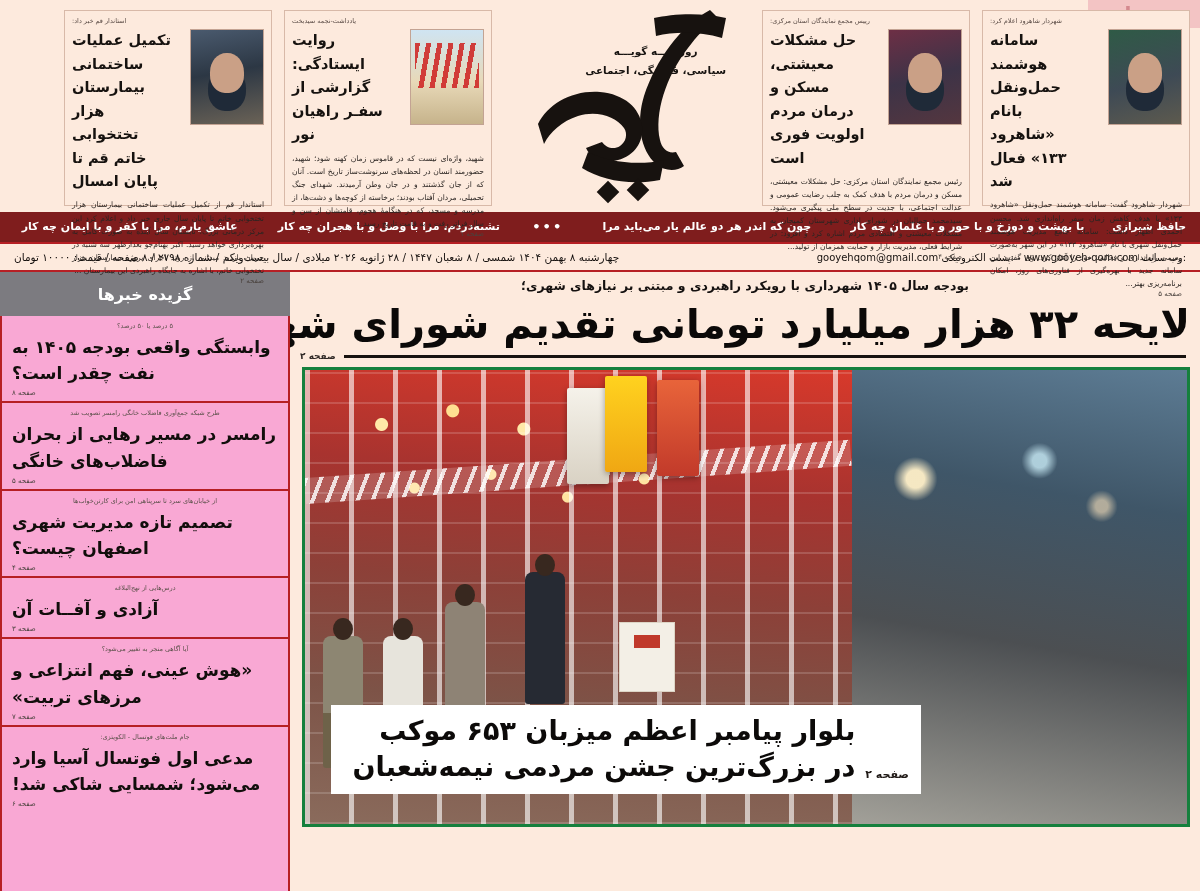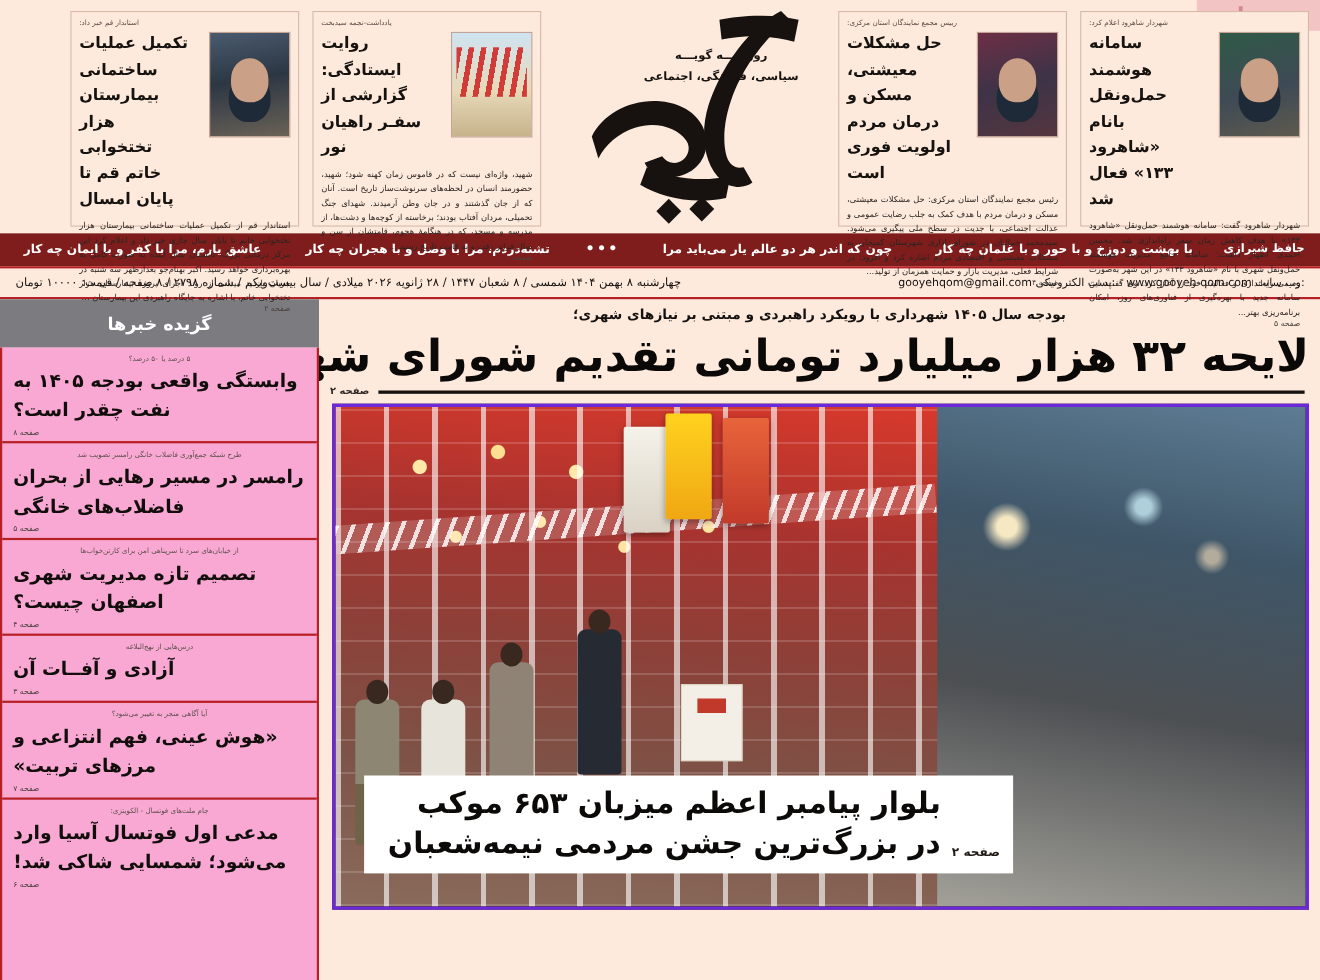--- a/index.html
+++ b/index.html
@@ -147,21 +147,21 @@
   .headline-page {
     display: flex; flex-direction: row-reverse; align-items: center; gap: 8px;
     direction: rtl; padding: 2px 4px 6px 0;
   }
   .headline-page .pg { font-size: 9px; color: #2e2724; font-weight: bold; }
   .headline-page .rule { flex: 1; height: 3px; background: #17120f; }
 
   
   .photo-wrap {
     position: relative; width: 888px; height: 460px;
-    border: 3px solid #6d28d9; overflow: hidden; background: #2a1e22;
+    border: 3px solid #15803d; overflow: hidden; background: #2a1e22;
   }
   .ph-lights {
     position: absolute; inset: 0 38% 0 0;
     background:
       radial-gradient(circle at 14% 12%, #ffe9a8 0 6px, transparent 7px),
       radial-gradient(circle at 27% 9%, #ffdf91 0 6px, transparent 7px),
       radial-gradient(circle at 40% 13%, #ffe9a8 0 6px, transparent 7px),
       radial-gradient(circle at 53% 8%, #ffdf91 0 6px, transparent 7px),
       radial-gradient(circle at 66% 14%, #ffe9a8 0 6px, transparent 7px),
       radial-gradient(circle at 20% 26%, #ffe3a0 0 5px, transparent 6px),

